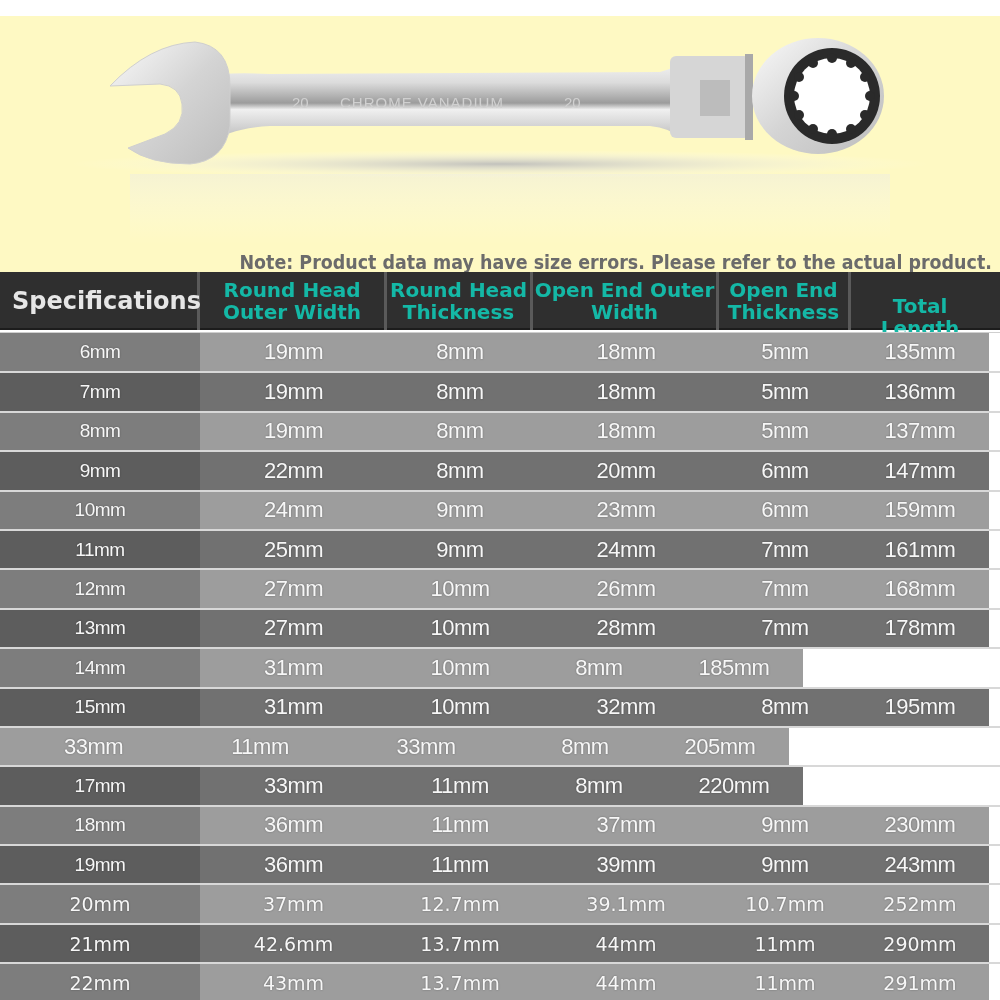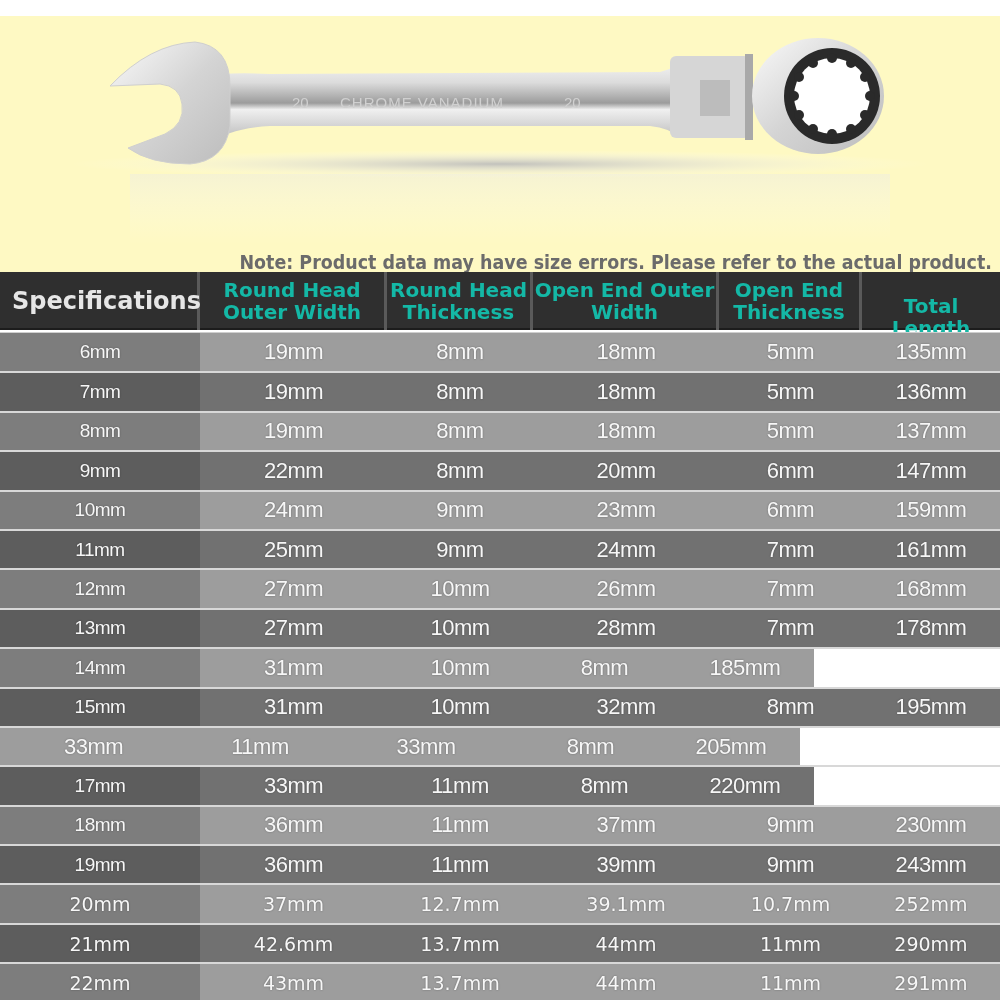--- a/index.html
+++ b/index.html
@@ -45,21 +45,21 @@
   .tr.light .td.spec { background: #7d7d7d; }
   .tr.dark .td.spec { background: #5d5d5d; }
   .tr.light .td.val { background: #9d9d9d; }
   .tr.dark .td.val { background: #717171; }
   .tr.alt .td { font-family: "DejaVu Sans", sans-serif; font-size: 19px; letter-spacing: 0; }
 
   .c0 { width: 200px; }
   .c1 { width: 187px; }
   .c2 { width: 146px; }
   .c3 { width: 186px; text-align: center; }
-  .c4 { width: 143px; align-items: center; }
+  .c4 { width: 132px; align-items: center; }
   .c5 { width: 138px; }
 </style>
 </head>
 <body>
 
 <div class="hero">
   <svg width="1000" height="270" viewBox="0 0 1000 270">
     <defs>
       <linearGradient id="shaft" x1="0" y1="0" x2="0" y2="1">
         <stop offset="0" stop-color="#f4f4f4"></stop>

